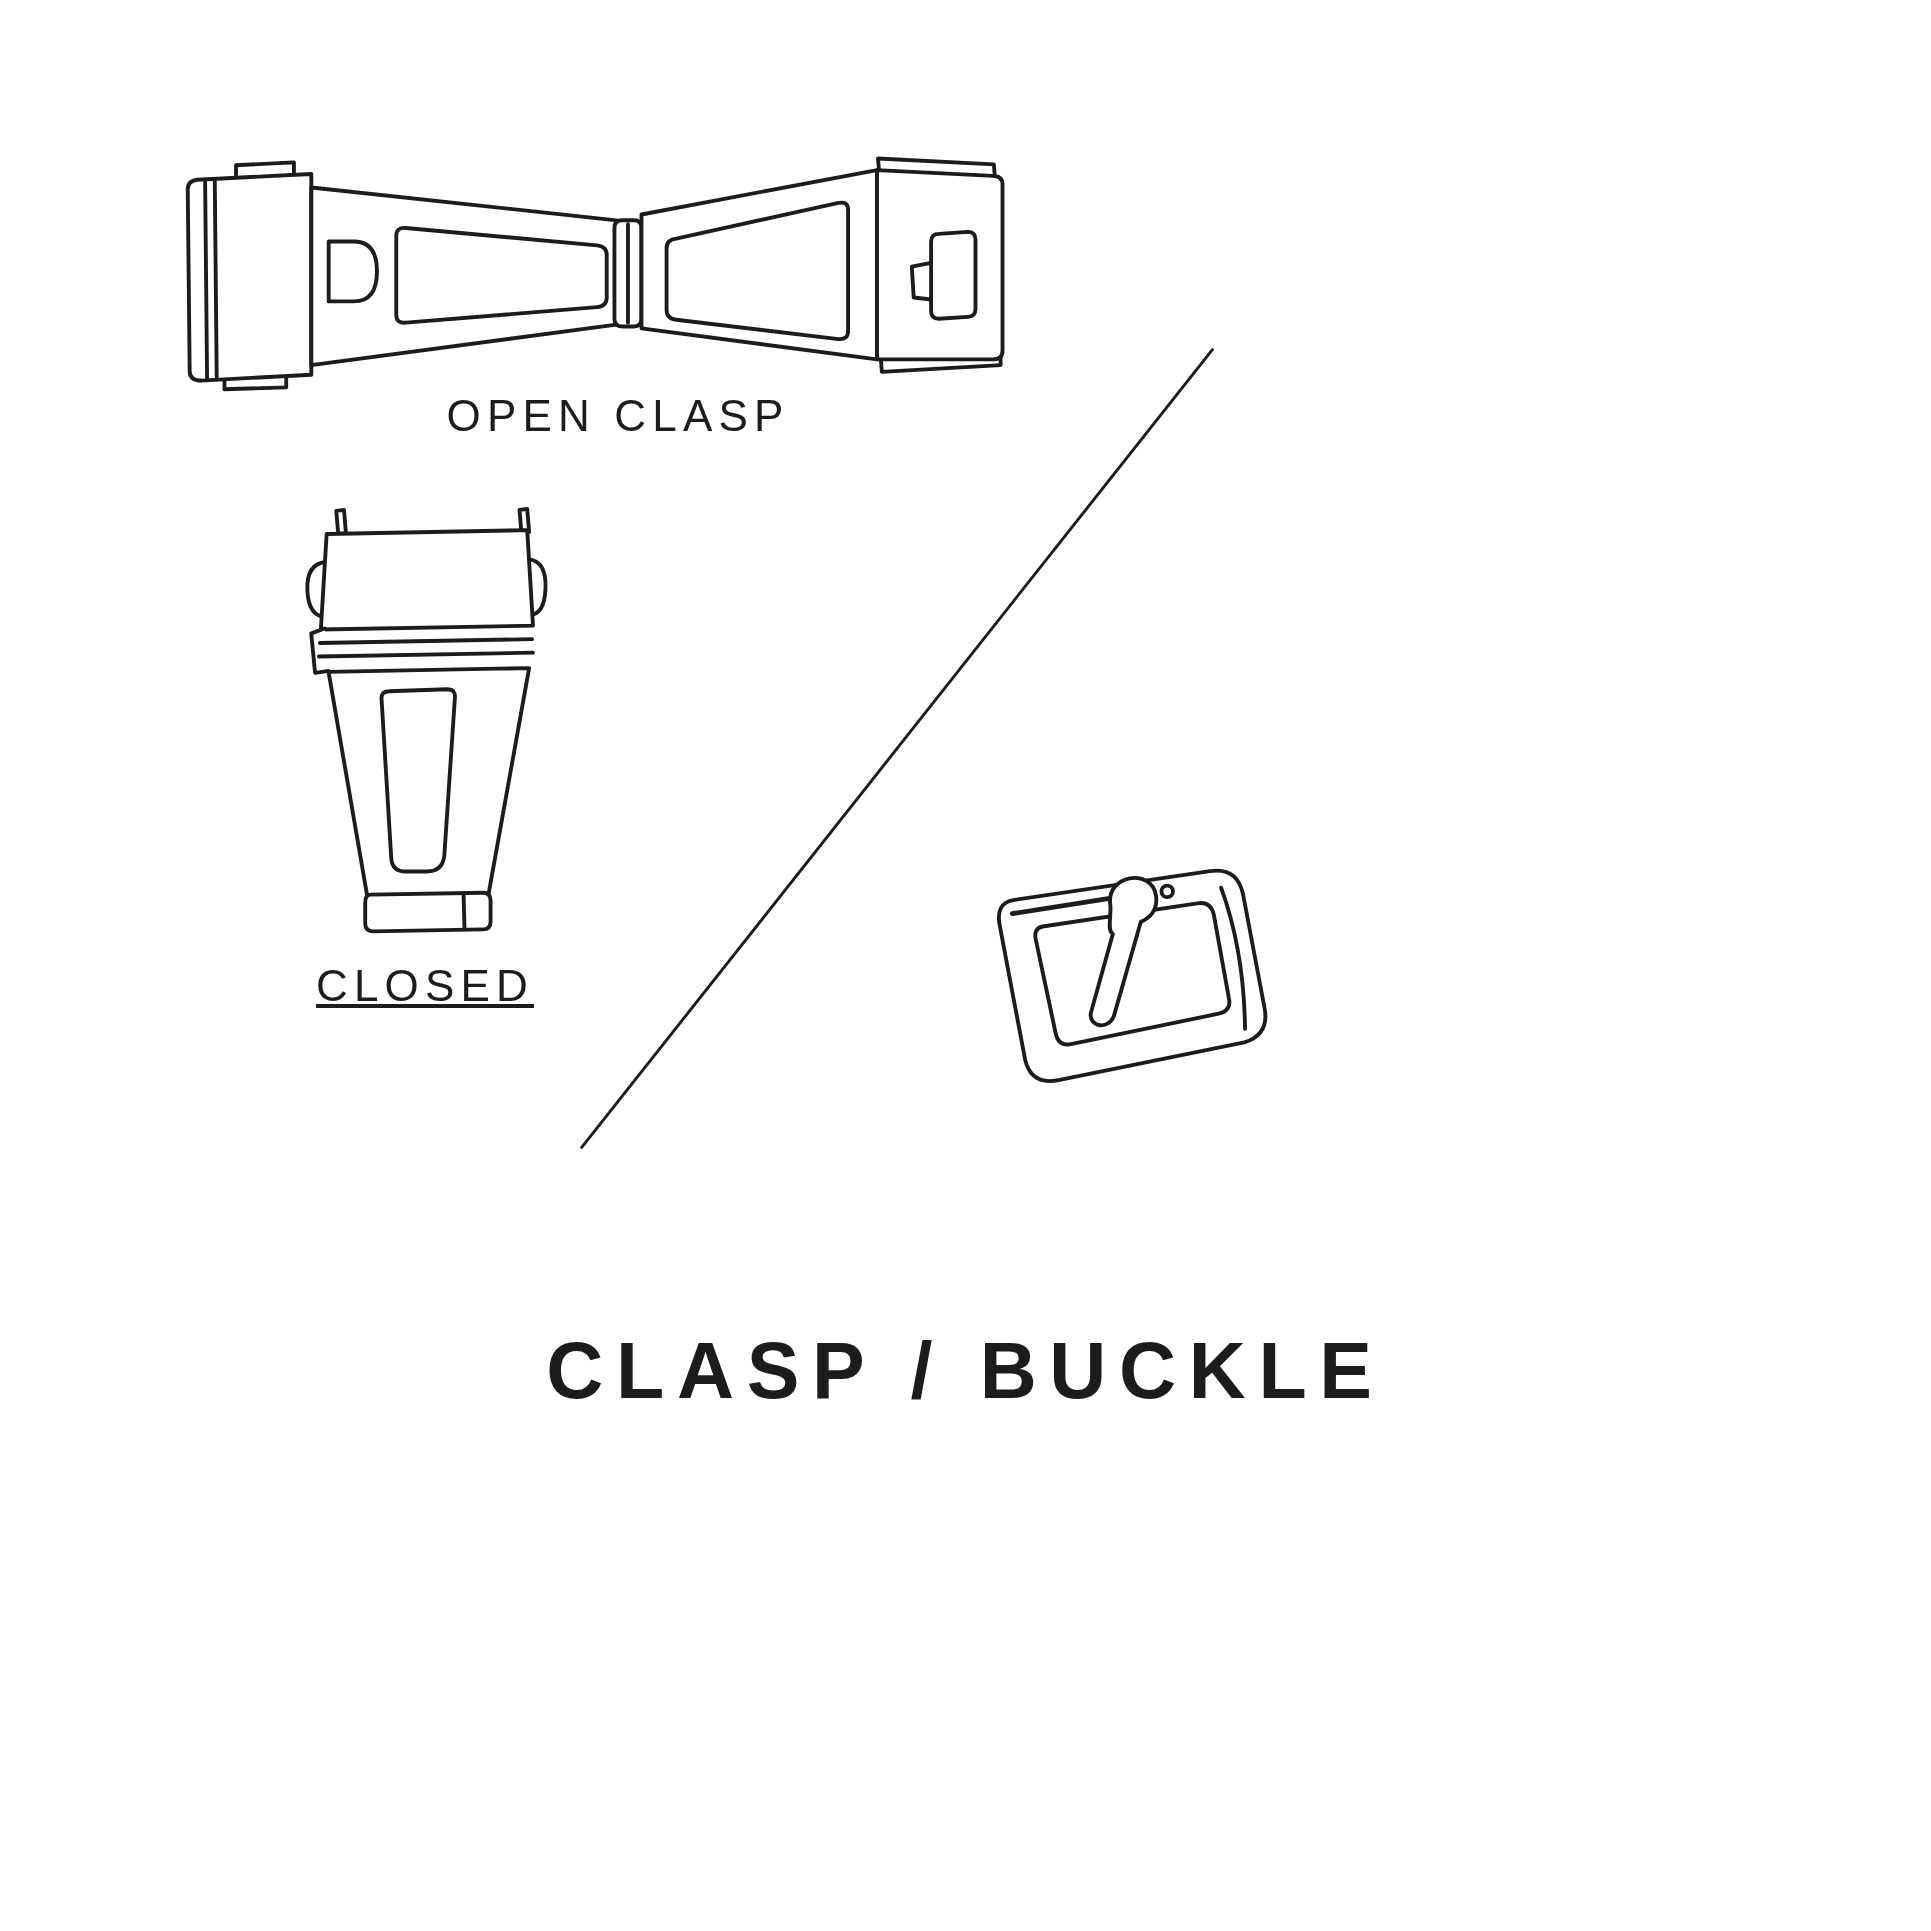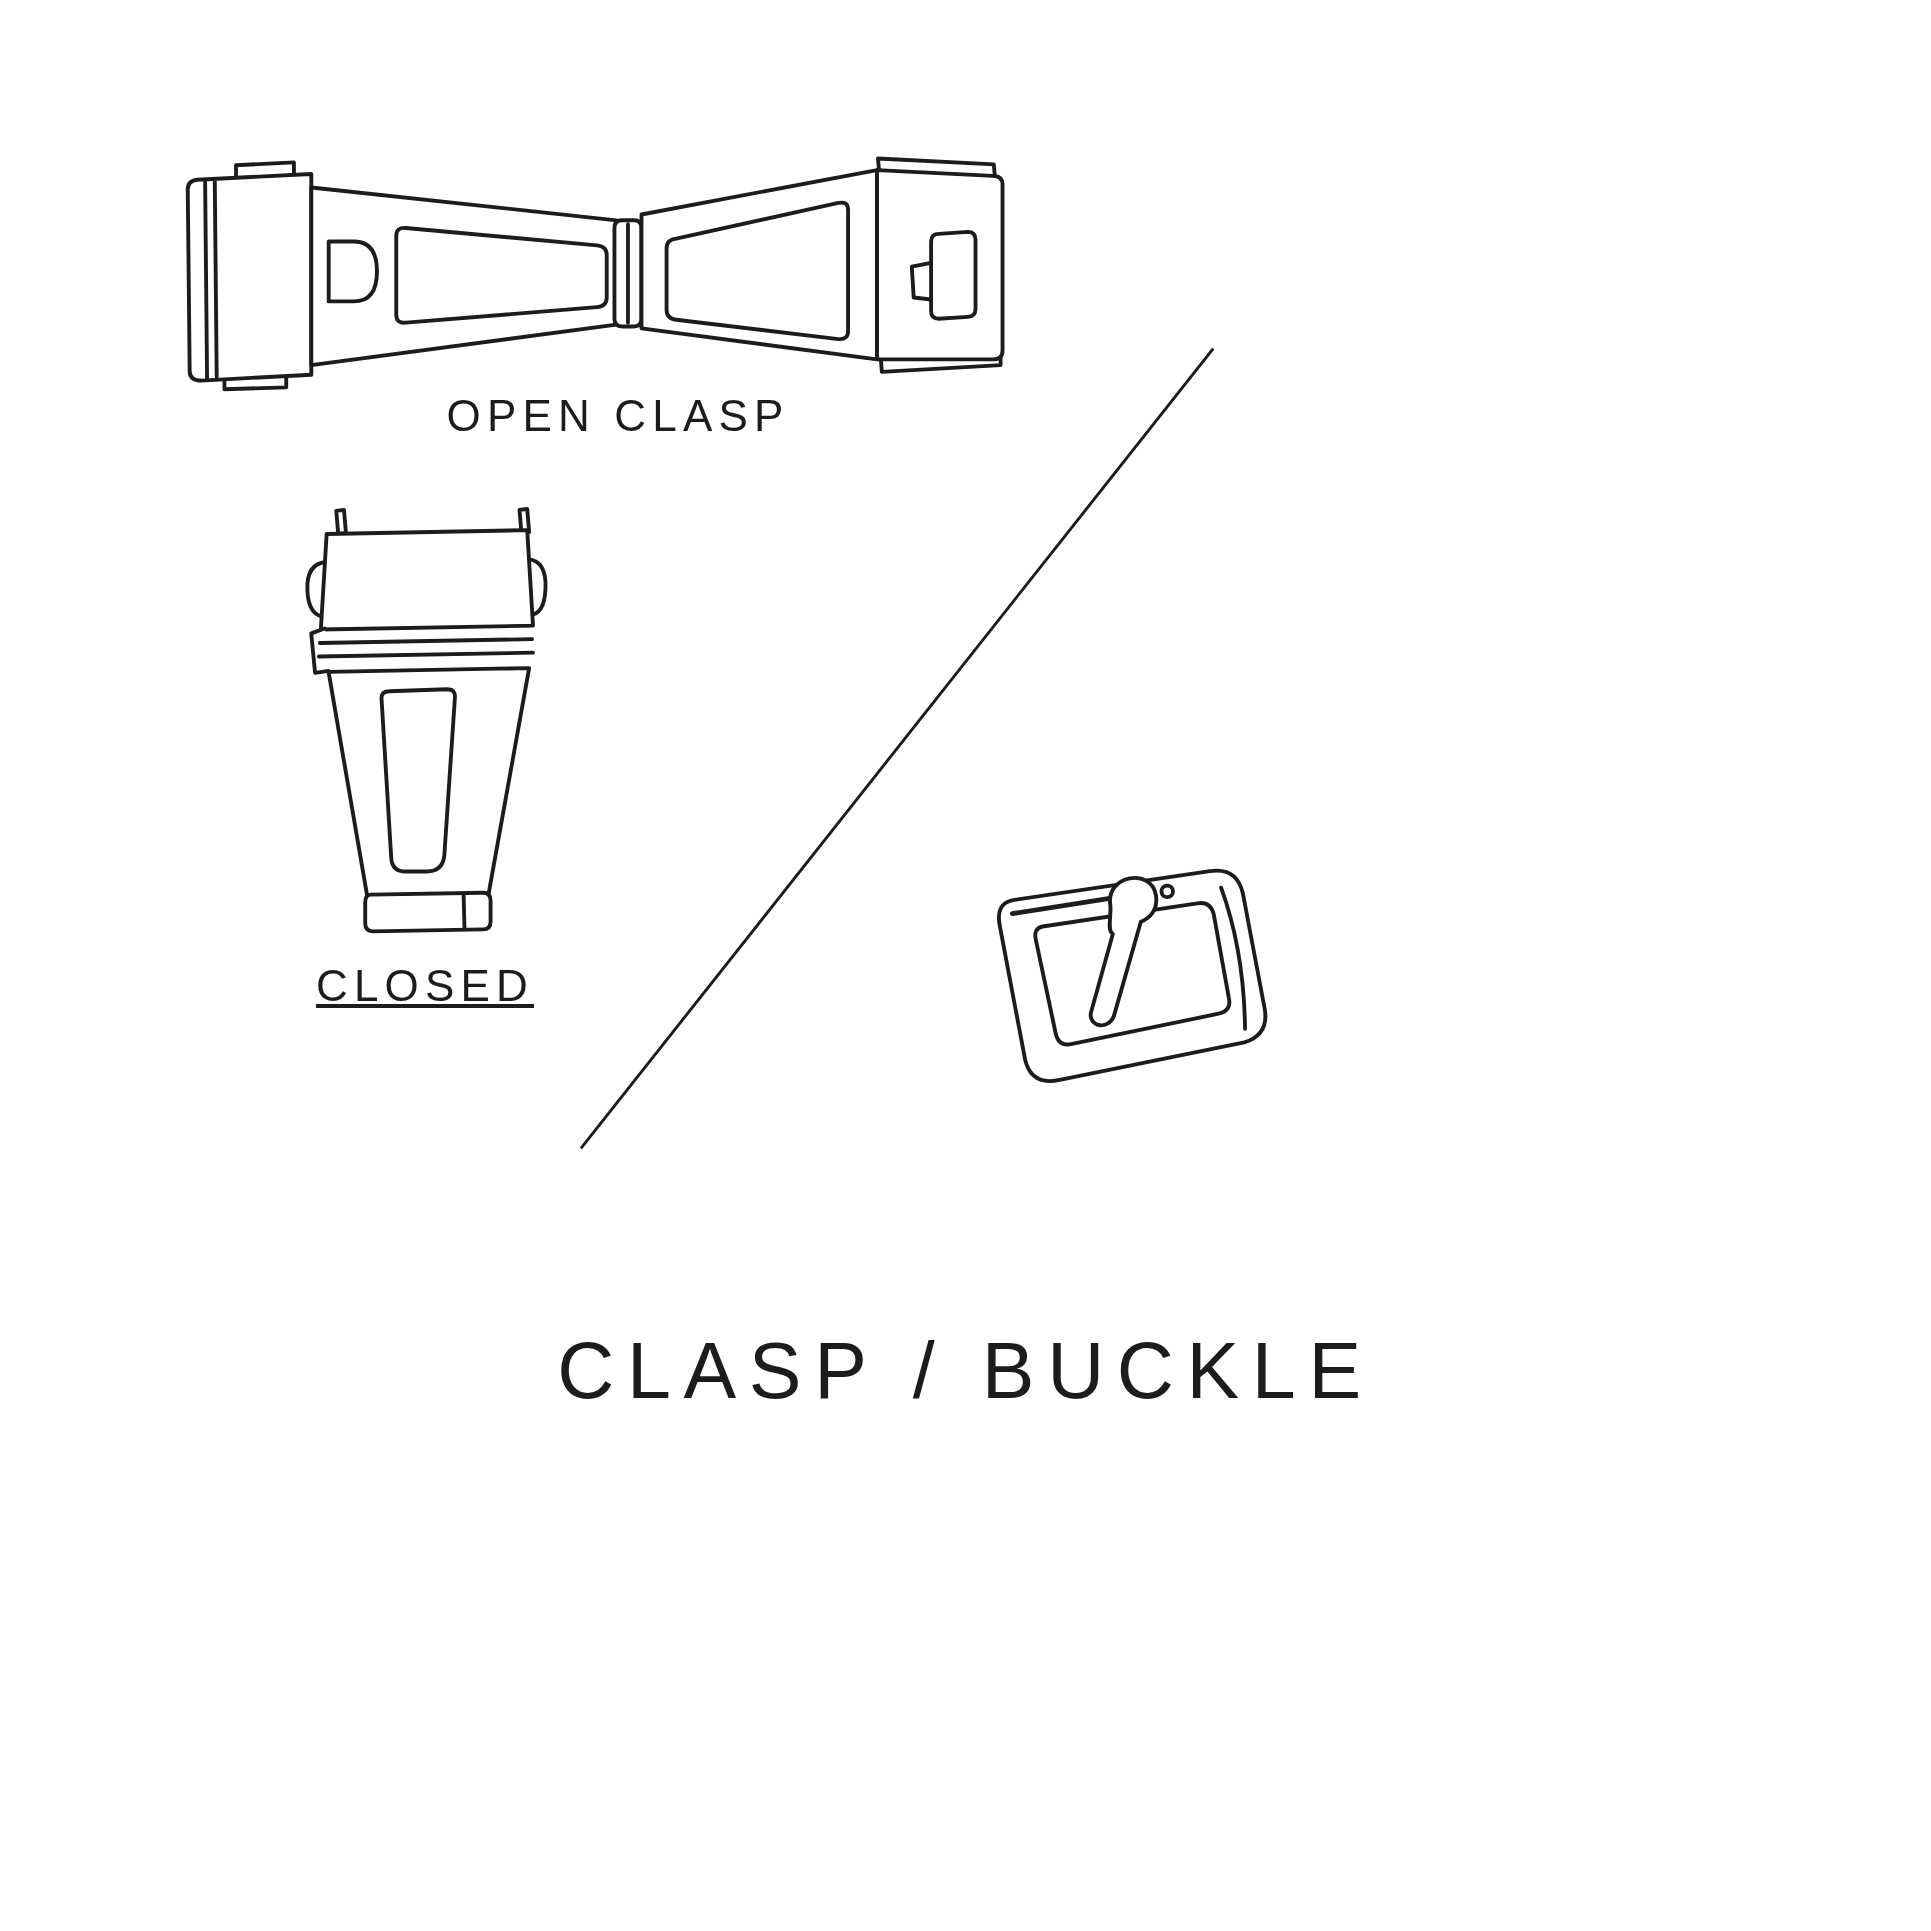--- a/index.html
+++ b/index.html
@@ -27,21 +27,21 @@
     white-space: nowrap;
   }
   .title {
     position: absolute;
     left: 0;
     top: 1325px;
     width: 1931px;
     text-align: center;
     color: #1c1c1c;
     font-size: 79px;
-    font-weight: 400;
+    font-weight: 700;
     letter-spacing: 0.16em;
     white-space: nowrap;
   }
   svg { display: block; }
 </style>
 </head>
 <body>
 
 <div class="canvas">
 

